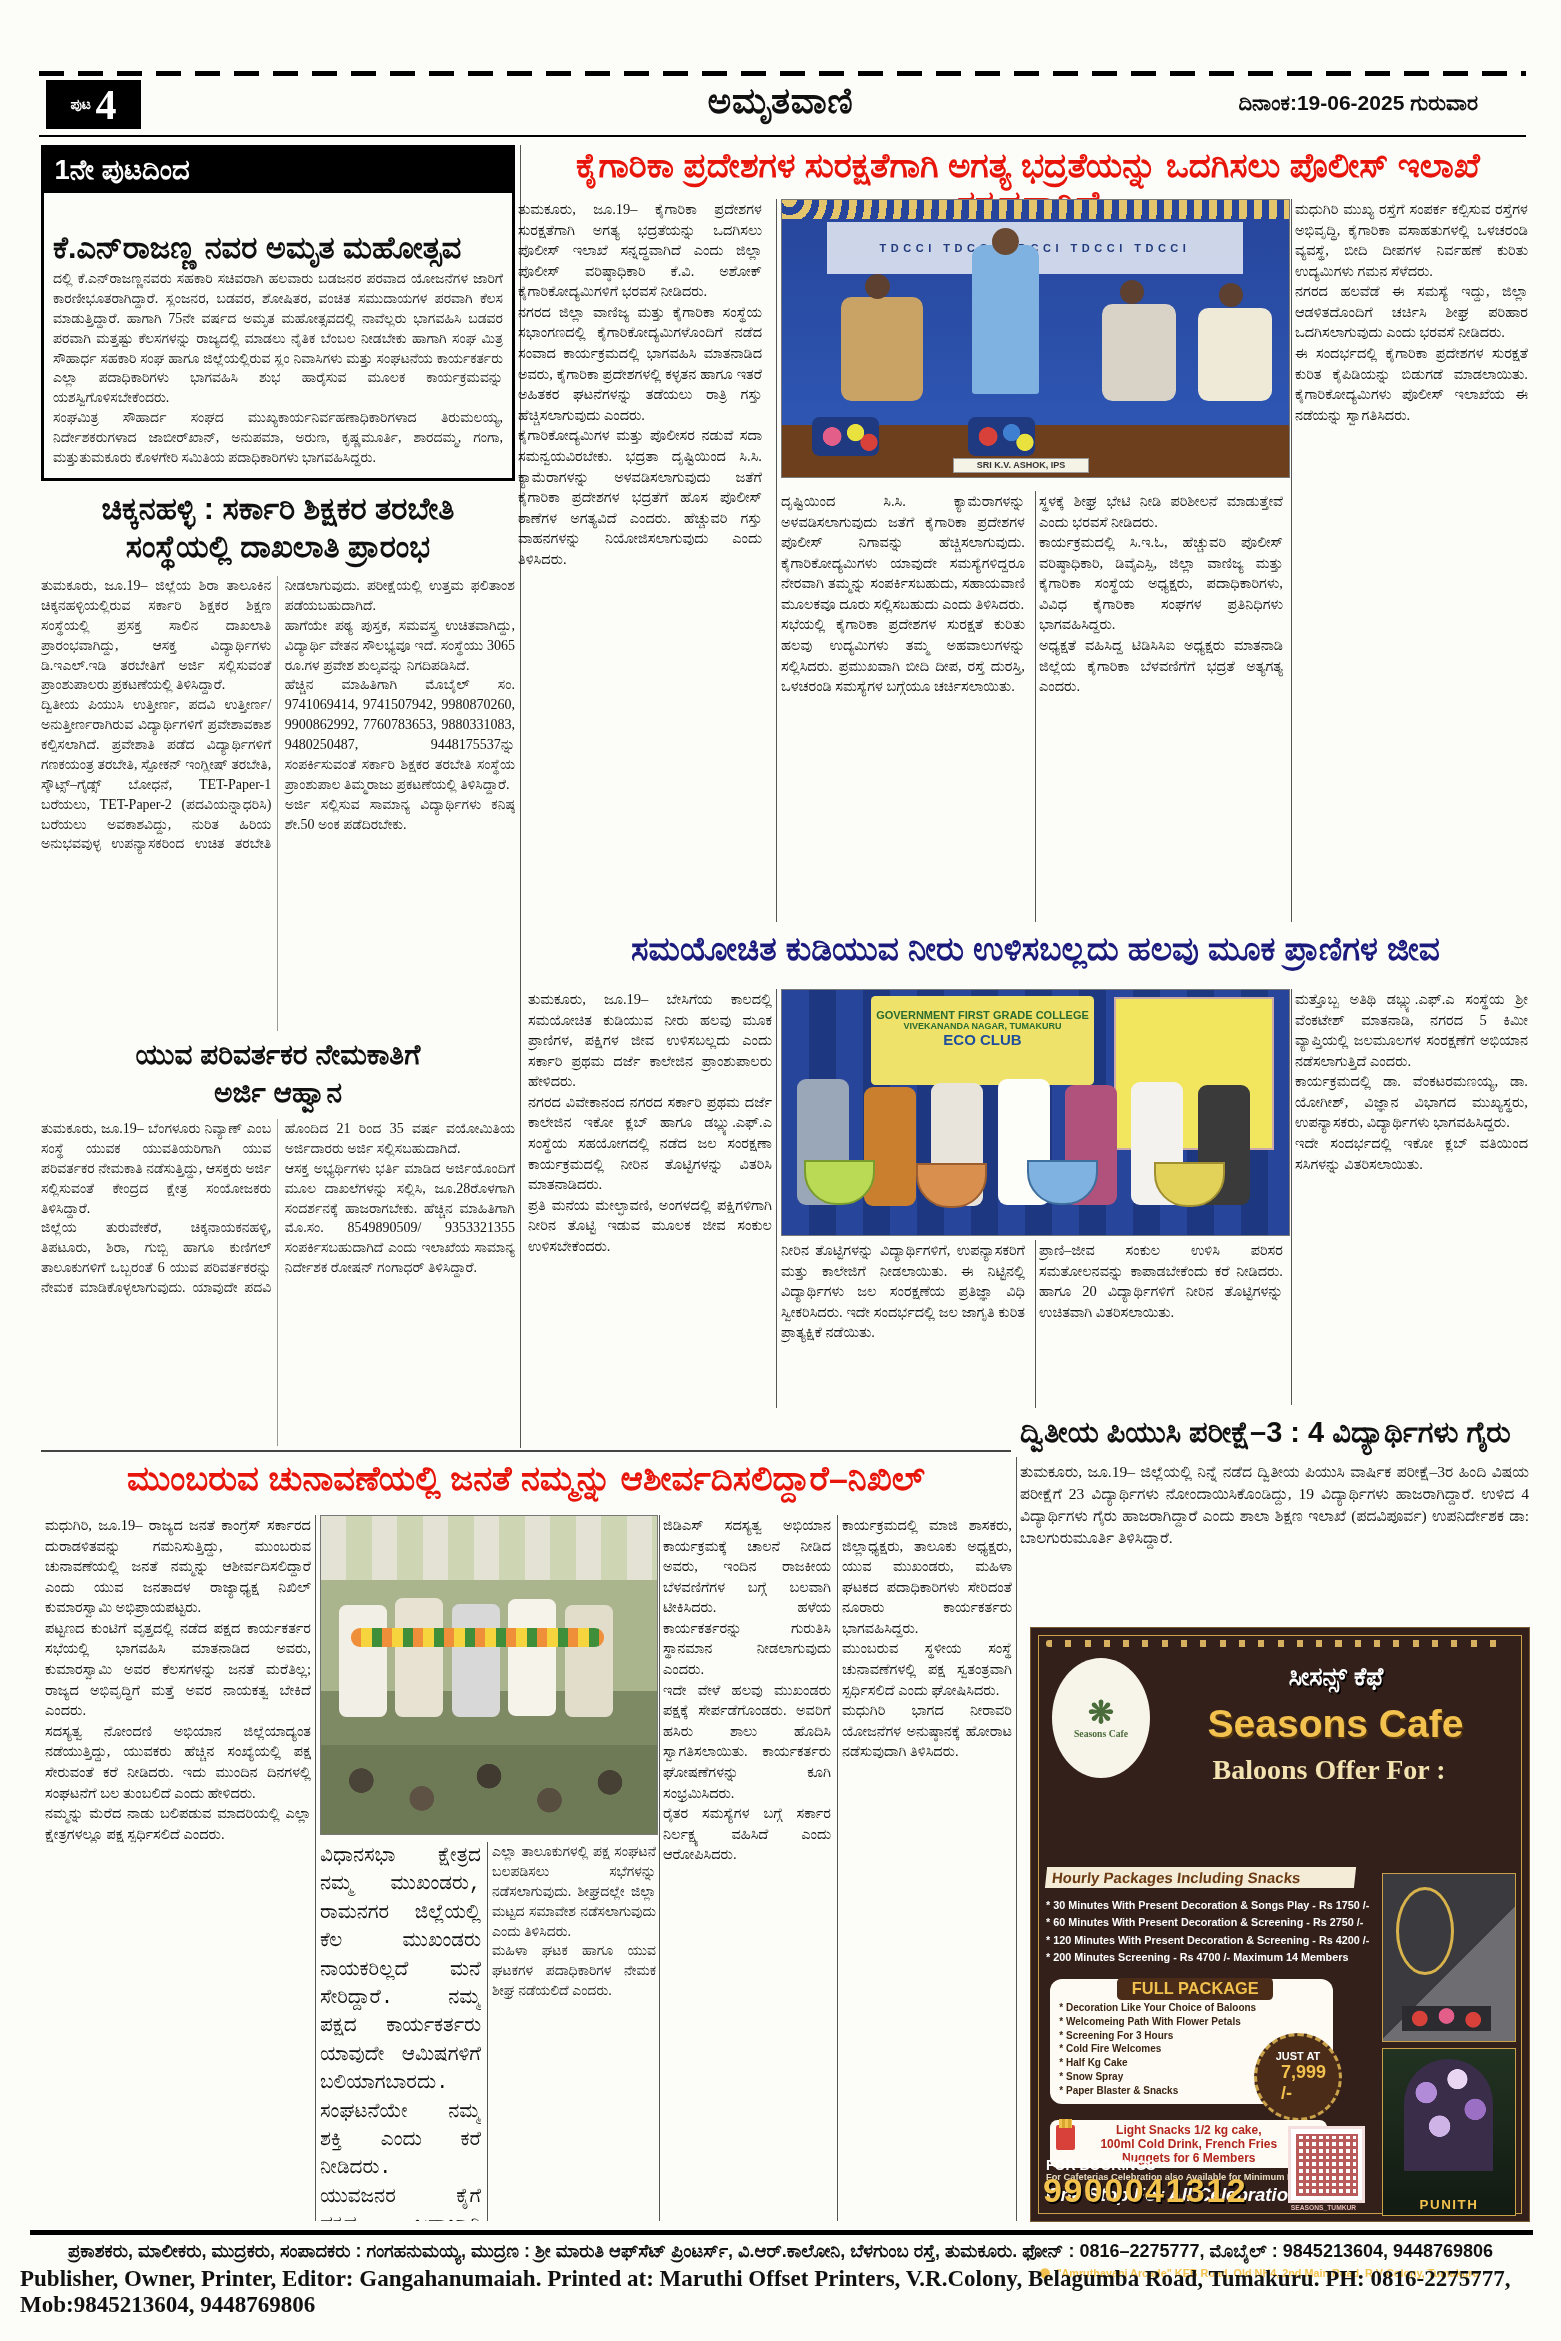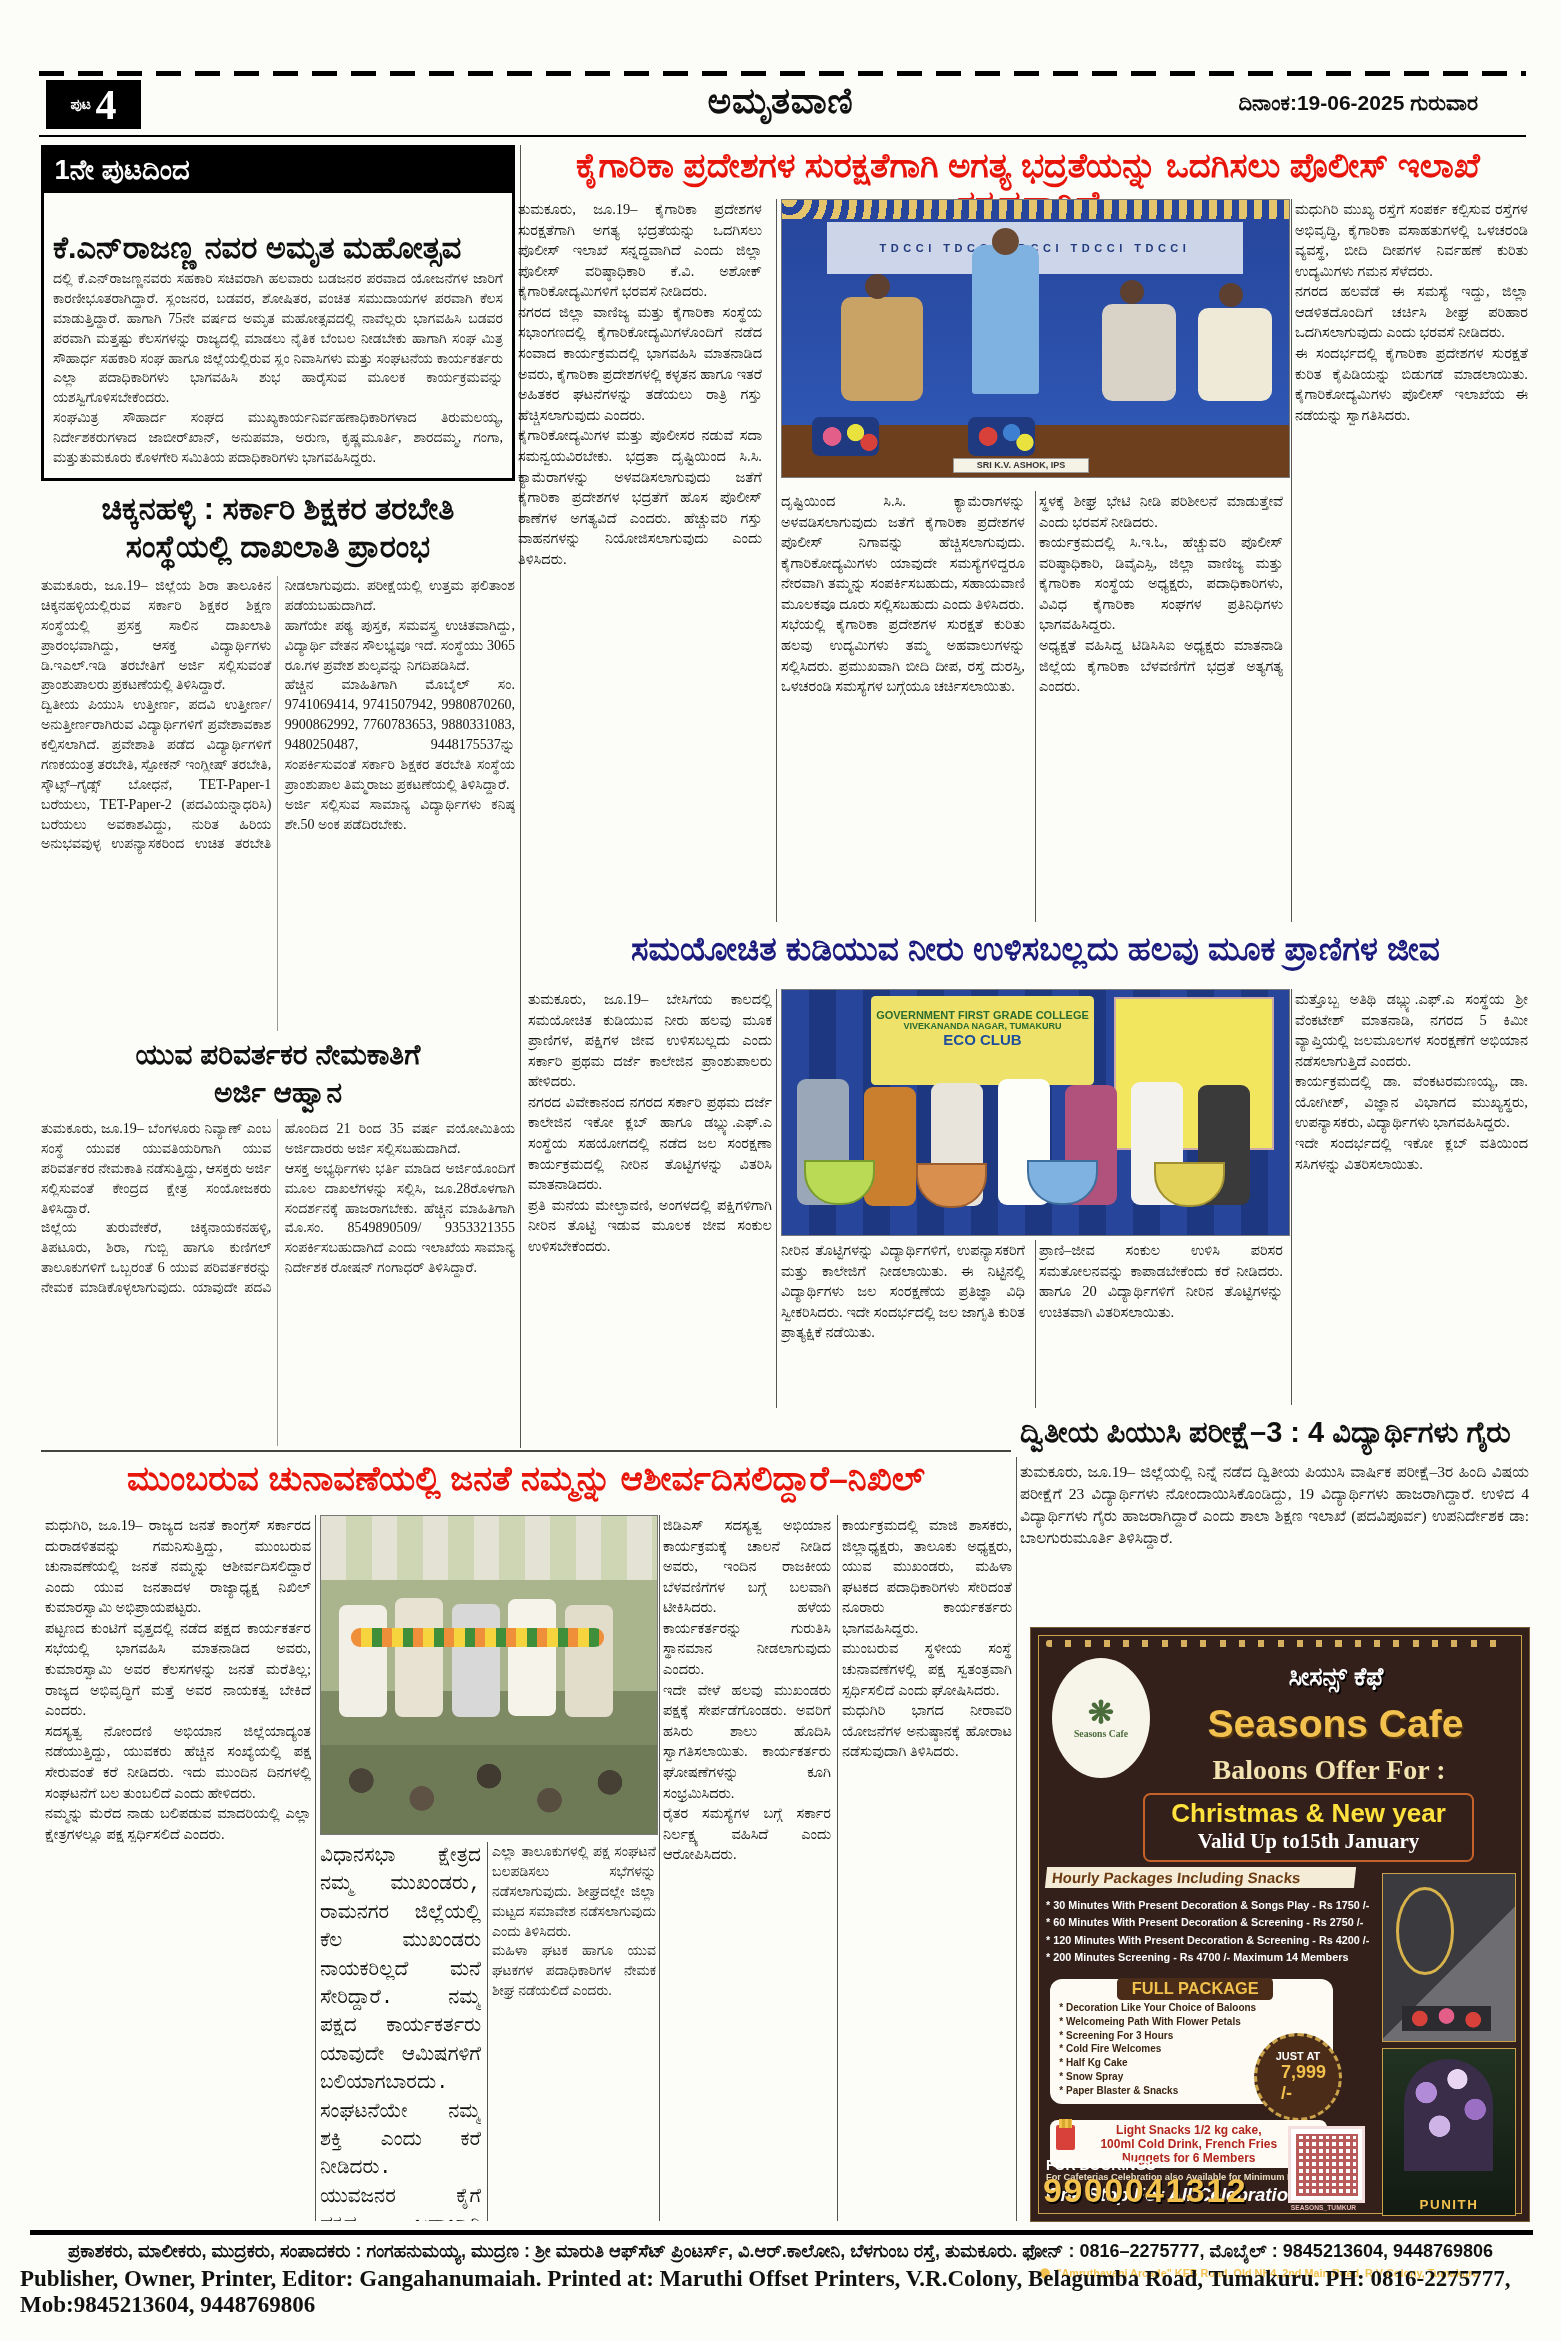--- a/index.html
+++ b/index.html
@@ -253,24 +253,20 @@
 
     <div class="ad-logo">
       <div style="font-size:31px;line-height:1;">❋</div>
       <div style="font-size:9.7px;font-family:'Liberation Serif',serif;">Seasons Cafe</div>
     </div>
 
     <div class="ad-kn">ಸೀಸನ್ಸ್ ಕೆಫೆ</div>
     <div class="ad-en">Seasons Cafe</div>
     <div class="ad-offer">Baloons Offer For :</div>
 
-    <div class="occasion">
-      <div class="occ1">Christmas &amp; New year</div>
-      <div class="occ2">Valid Up to15th January</div>
-    </div>
 
     <div class="hourly">Hourly Packages Including Snacks</div>
     <div class="pkg">* 30 Minutes With Present Decoration &amp; Songs Play -  Rs 1750 /-
 * 60 Minutes With Present Decoration &amp; Screening  -  Rs 2750 /-
 * 120 Minutes With Present Decoration &amp; Screening -  Rs 4200 /-
 * 200 Minutes  Screening -  Rs 4700 /- Maximum 14 Members</div>
 
     <div class="fpbox">
       <div class="fphead">FULL PACKAGE</div>
       <div class="fpitems">* Decoration Like Your Choice of Baloons

